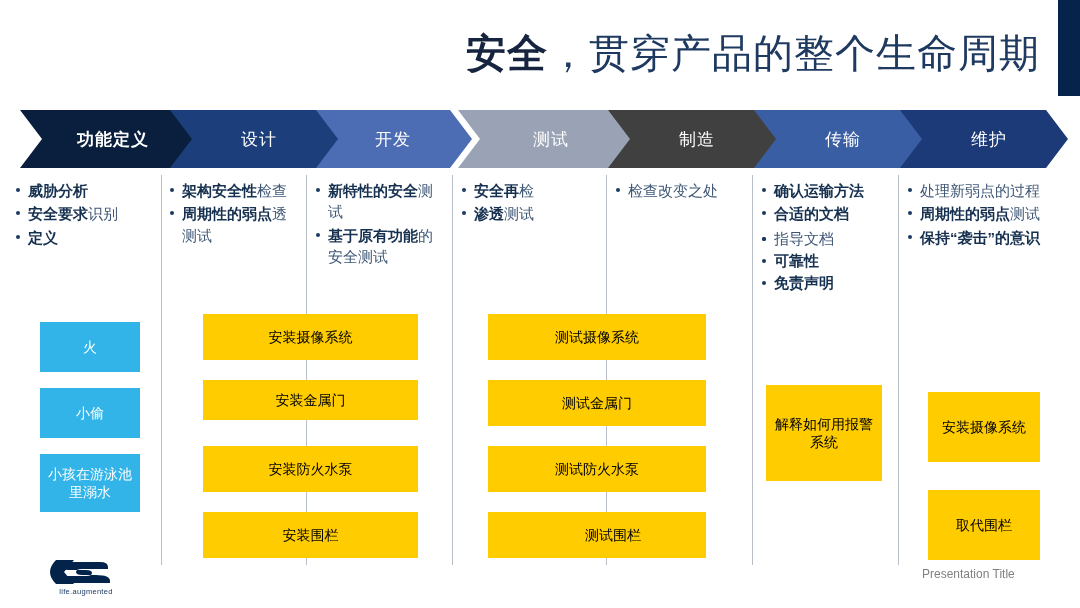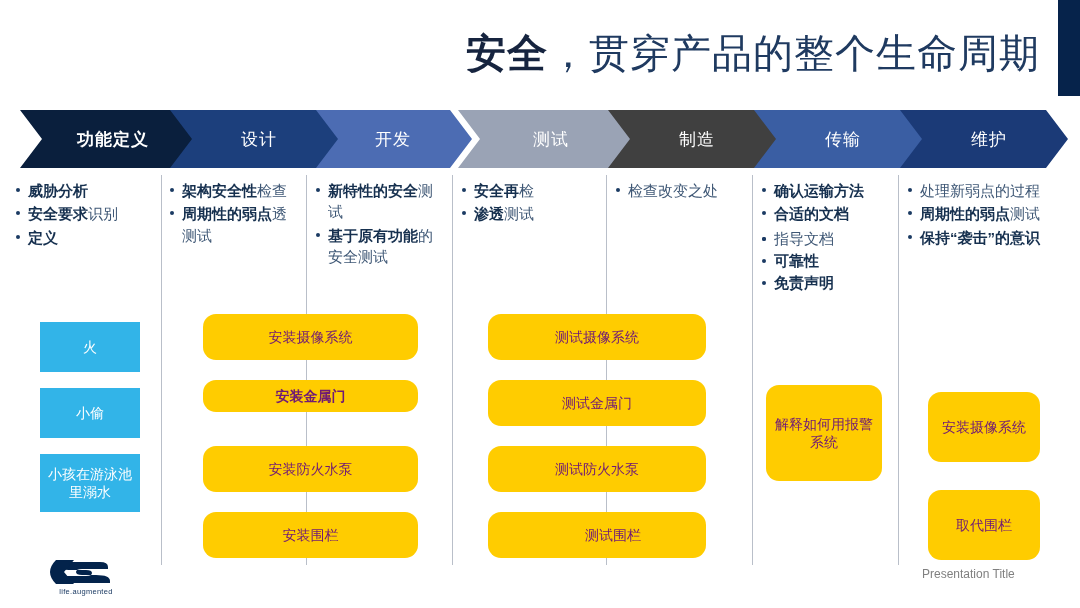--- a/index.html
+++ b/index.html
@@ -70,21 +70,21 @@
   .bold{font-weight:bold;color:#16304f;}
   .thin{font-weight:normal;color:#3e5775;}
 
   
   .box{
     position:absolute;display:flex;align-items:center;justify-content:center;
     text-align:center;font-size:14px;line-height:1.3;
     box-sizing:border-box;padding:3px 6px;
   }
   .box.blue{background:#32b4e8;color:#ffffff;}
-  .box.yellow{background:#ffcc00;color:#701a75;border-radius:13px;}
+  .box.yellow{background:#ffcc00;color:#000000;}
 
   
   #logo{position:absolute;left:38px;top:556px;width:96px;height:44px;}
   #logo .tagline{
     position:absolute;left:0;top:31px;width:96px;text-align:center;
     font-size:7.5px;letter-spacing:.3px;color:#1b3a63;
   }
   #footer-title{
     position:absolute;left:922px;top:567px;
     font-size:12px;color:#808080;
@@ -146,21 +146,21 @@
     <div class="box blue" style="left: 40px; top: 322px; width: 100px; height: 50px;">火</div>
     <div class="box blue" style="left: 40px; top: 388px; width: 100px; height: 50px;">小偷</div>
     <div class="box blue" style="left: 40px; top: 454px; width: 100px; height: 58px;">小孩在游泳池里溺水</div>
     <div class="col" style="left: 168px; width: 132px;">
       <ul class="blist">
         <li><span class="bold">架构安全性</span><span class="thin">检查</span></li>
         <li><span class="bold">周期性的弱点</span><span class="thin">透测试</span></li>
       </ul>
     </div>
     <div class="box yellow" style="left: 203px; top: 314px; width: 215px; height: 46px;">安装摄像系统</div>
-    <div class="box yellow" style="left: 203px; top: 380px; width: 215px; height: 32px; font-weight: bold;">安装金属门</div>
+    <div class="box yellow" style="left: 203px; top: 380px; width: 215px; height: 40px;">安装金属门</div>
     <div class="box yellow" style="left: 203px; top: 446px; width: 215px; height: 46px;">安装防火水泵</div>
     <div class="box yellow" style="left: 203px; top: 512px; width: 215px; height: 46px;">安装围栏</div>
     <div class="col" style="left: 314px; width: 132px;">
       <ul class="blist">
         <li><span class="bold">新特性的安全</span><span class="thin">测试</span></li>
         <li><span class="bold">基于原有功能</span><span class="thin">的安全测试</span></li>
       </ul>
     </div>
     <div class="col" style="left: 460px; width: 140px;">
       <ul class="blist">

